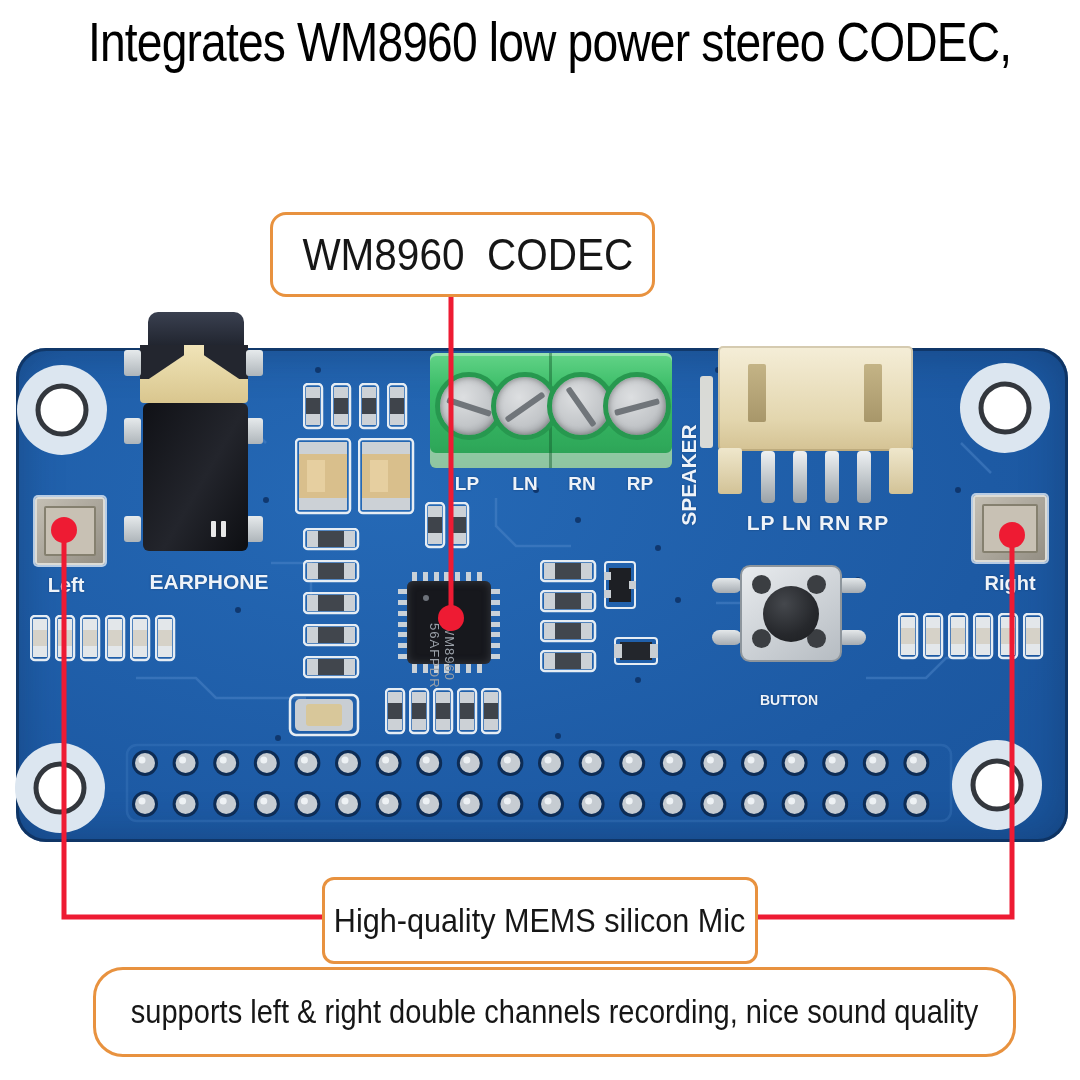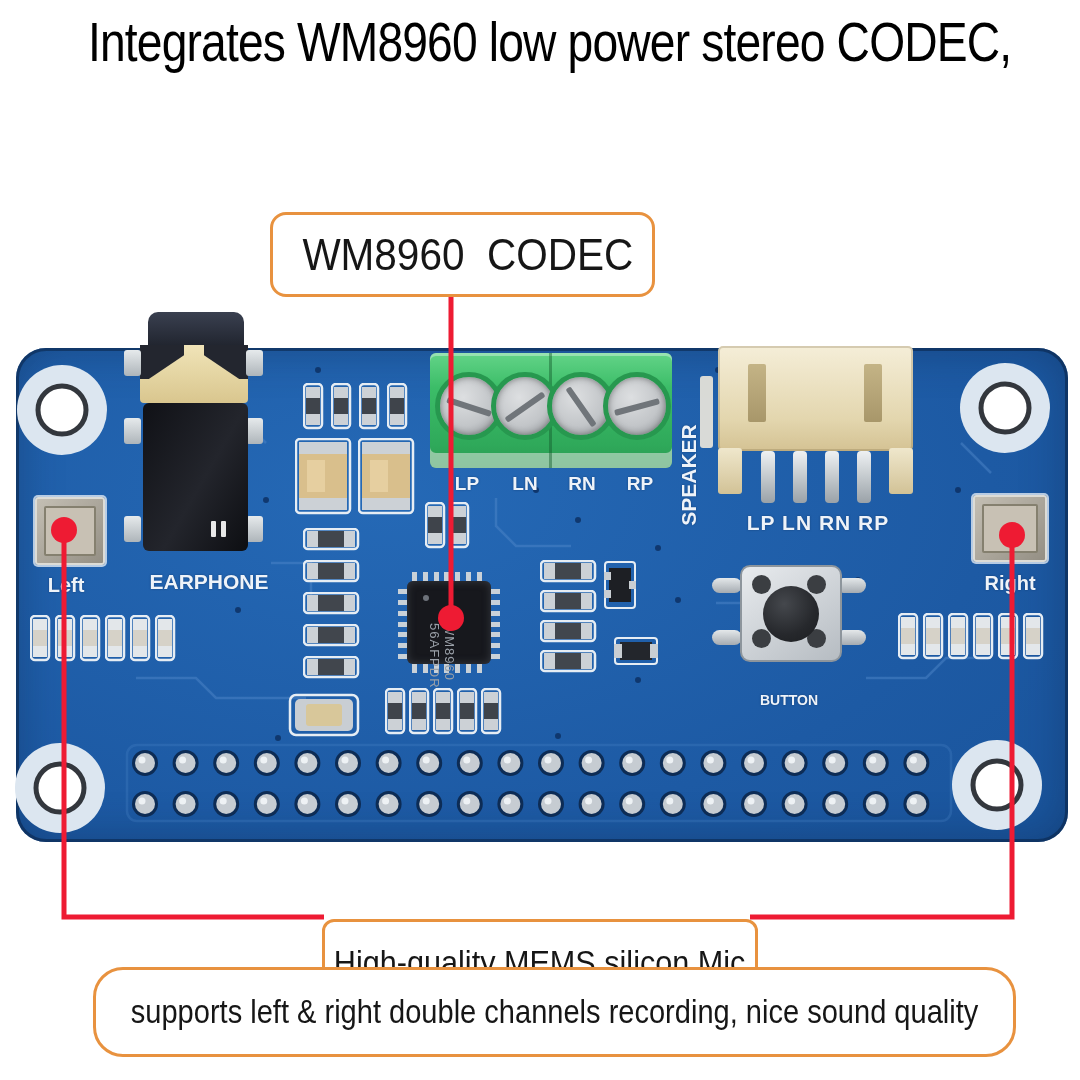--- a/index.html
+++ b/index.html
@@ -12,21 +12,21 @@
   .title .l1 span,.title .l2 span{display:inline-block;transform:scaleX(.84);transform-origin:center;
         letter-spacing:-1px;}
   .title .l1{font-size:55px;line-height:64px;}
   .title .l2{font-size:52px;line-height:58px;margin-top:12px;}
 
   
   .callout{position:absolute;background:#ffffff;border:3px solid #e8923f;border-radius:16px;
            display:flex;align-items:center;justify-content:center;color:#161616;z-index:6;}
   .callout span{display:inline-block;white-space:pre;transform:scaleX(.9);transform-origin:center;}
   .co-codec{left:270px;top:212px;width:379px;height:79px;font-size:45px;justify-content:flex-end;}
-  .co-mic{left:322px;top:919px;width:430px;height:81px;font-size:34px;border-radius:12px;}
+  .co-mic{left:322px;top:877px;width:430px;height:81px;font-size:34px;border-radius:12px;}
   .co-rec{left:93px;top:967px;width:917px;height:84px;font-size:33px;border-radius:30px;}
   .co-rec span{transform:scaleX(.88);}
 
   
   .annot{position:absolute;left:0;top:0;width:1080px;height:1080px;z-index:5;pointer-events:none;}
 
   
   .board{position:absolute;left:16px;top:348px;width:1052px;height:494px;border-radius:30px;
          background:radial-gradient(120% 140% at 35% 30%, #2569b6 0%, #1d5aa4 48%, #164e93 100%);
          box-shadow:inset 0 0 0 3px rgba(10,34,70,.55), inset 0 0 46px rgba(8,28,60,.35);

